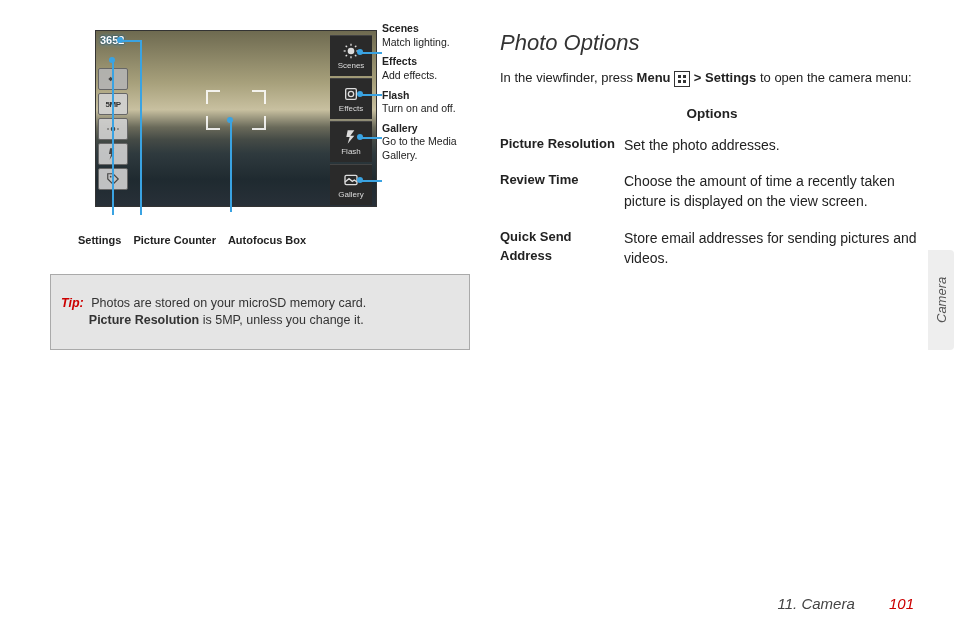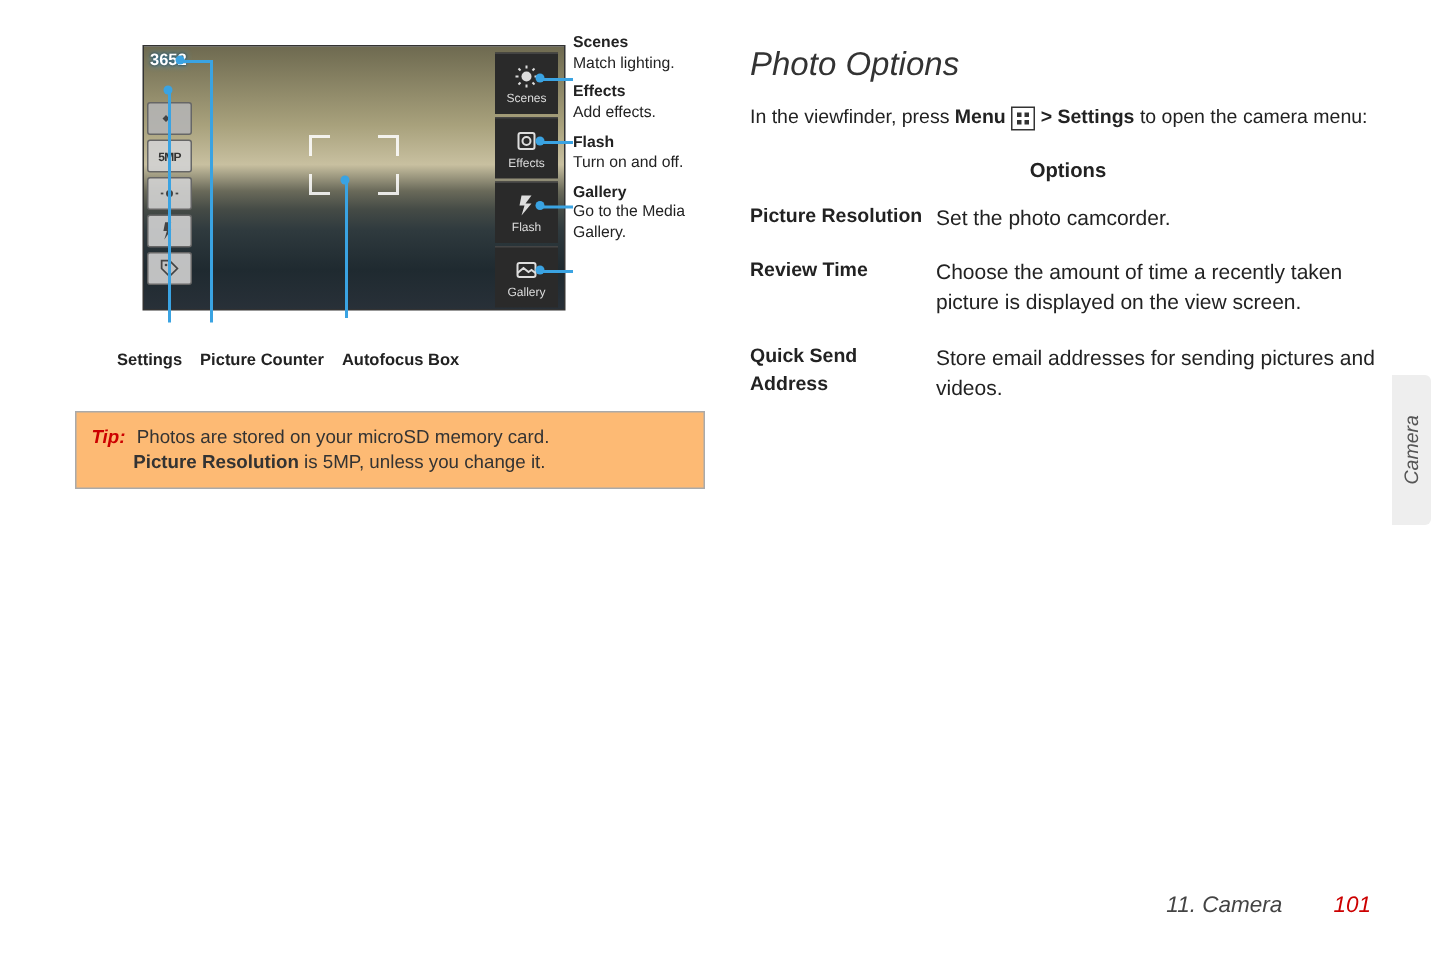--- a/index.html
+++ b/index.html
@@ -128,22 +128,22 @@
     position:absolute; left:332px; top:-8px; width:80px;
     font-size:10.5px; line-height:1.3;
   }
   .right-annos .ritem { margin-bottom:6px; }
   .right-annos .ritem .t { font-weight:bold; display:block; }
 
   
   .tip {
     margin-top:28px;
     border:1px solid #aaa;
-    background:#fdba74;
-    padding:8px 10px;
+    background:#e5e5e5;
+    padding:20px 10px;
     font-size:12.5px;
     color:#333;
     line-height:1.35;
   }
   .tip .lbl { font-weight:bold; font-style:italic; color:#c00; margin-right:4px;}
   .tip .bold{font-weight:bold;}
 
   
   .h2 {
     font-size:22px; font-style:italic; font-weight:normal;
@@ -316,21 +316,21 @@
       <span> to open the camera menu:</span>
     </p>
 
     <table class="opts">
       <tbody>
           <tr>
             <th colspan="2">Options</th>
           </tr>
       <tr>
         <td class="k">Picture Resolution</td>
-        <td>Set the photo camcorder.</td>
+        <td>Set the photo addresses.</td>
       </tr>
       <tr>
         <td class="k">Review Time</td>
         <td>Choose the amount of time a recently taken picture is displayed on the view screen.</td>
       </tr>
       <tr>
         <td class="k">Quick Send Address</td>
         <td>Store email addresses for sending pictures and videos.</td>
       </tr>
     </tbody>

